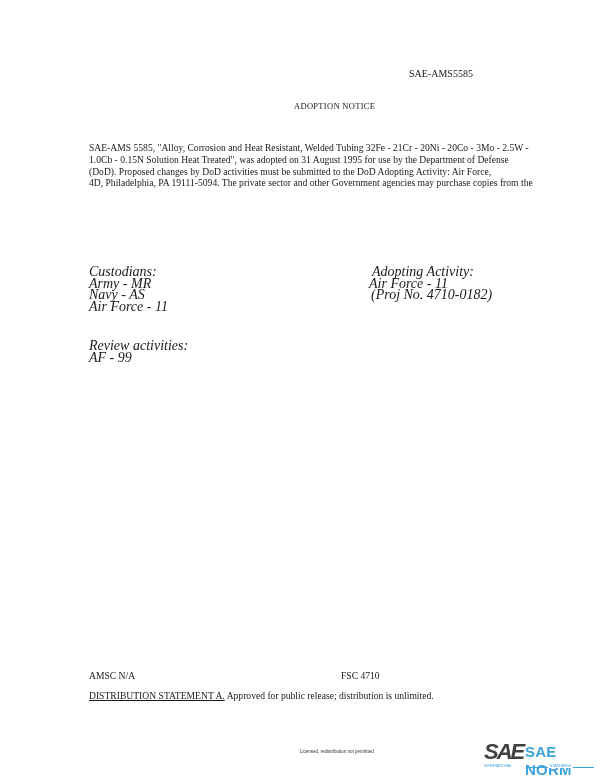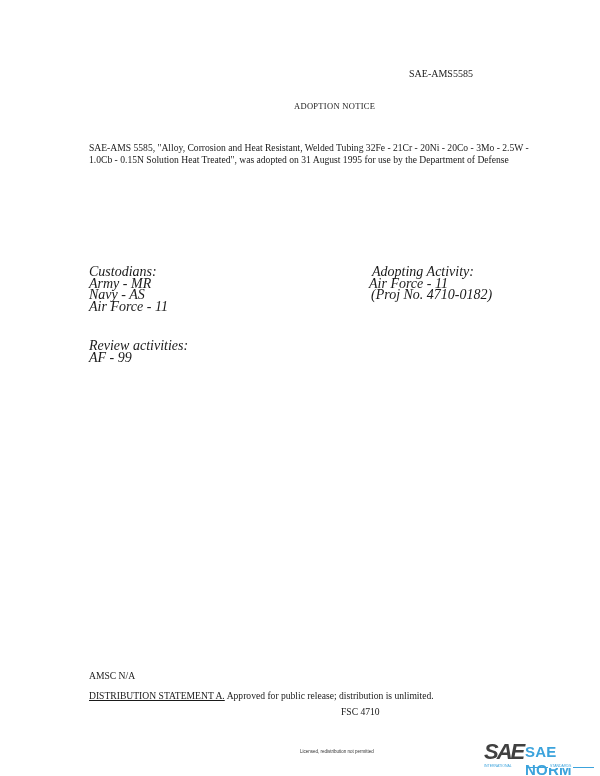--- a/index.html
+++ b/index.html
@@ -9,21 +9,21 @@
     .doc-id { left: 409px; top: 68px; font-size: 10px; }
     .title { left: 262px; top: 100px; font-size: 8.5px; letter-spacing: 0.3px; margin-left: 32px; }
     .para { position: absolute; left: 89px; top: 142px; width: 440px; font-size: 9.6px; line-height: 11.8px; }
     .para div { white-space: nowrap; }
     .block { position: absolute; font-size: 14px; line-height: 11.5px; font-style: italic; }
     .block div { white-space: nowrap; }
     .cust { left: 89px; top: 266px; }
     .adopt { left: 371px; top: 266px; }
     .review { left: 89px; top: 340px; }
     .amsc { left: 89px; top: 670px; font-size: 9.6px; }
-    .fsc { left: 341px; top: 670px; font-size: 9.6px; margin-top: 36px; }
+    .fsc { left: 341px; top: 670px; font-size: 9.6px; }
     .dist { left: 89px; top: 690px; font-size: 9.6px; }
     .dist .u { text-decoration: underline; }
     .footer-note { left: 300px; top: 749px; font-family: "Liberation Sans", sans-serif; font-size: 4.5px; color: #333; line-height: 6px; }
     .logo { position: absolute; left: 482px; top: 740px; width: 116px; height: 34px; }
     .logo .sae { position: absolute; left: 2px; top: 0px; font-family: "Liberation Sans", sans-serif; font-weight: bold; font-style: italic;
       font-size: 22px; color: #404040; letter-spacing: -2px; line-height: 24px; }
     .logo .norm { position: absolute; left: 43px; top: 3px; font-family: "Liberation Sans", sans-serif; font-weight: bold;
       font-size: 15px; color: #3ca3dc; line-height: 18px; letter-spacing: 0.2px; }
     .logo .intl { position: absolute; left: 2px; top: 24px; font-family: "Liberation Sans", sans-serif; font-size: 3.5px; color: #3ca3dc; }
     .logo .line { position: absolute; left: 44px; top: 27px; width: 68px; height: 1px; background: #3ca3dc; }
@@ -31,20 +31,22 @@
   </style>
 </head>
 <body>
 
 <div class="abs doc-id">SAE-AMS5585</div>
 <div class="abs title">ADOPTION NOTICE</div>
 
 <div class="para">
   <div>SAE-AMS 5585, "Alloy, Corrosion and Heat Resistant, Welded Tubing 32Fe - 21Cr - 20Ni - 20Co - 3Mo - 2.5W -</div>
   <div>1.0Cb - 0.15N Solution Heat Treated", was adopted on 31 August 1995 for use by the Department of Defense</div>
+  <div>(DoD). Proposed changes by DoD activities must be submitted to the DoD Adopting Activity: Air Force,</div>
+  <div>4D, Philadelphia, PA 19111-5094. The private sector and other Government agencies may purchase copies from the</div>
 </div>
 
 <div class="block cust">
   <div>Custodians:</div>
   <div>Army - MR</div>
   <div>Navy - AS</div>
   <div>Air Force - 11</div>
 </div>
 
 <div class="block adopt">

